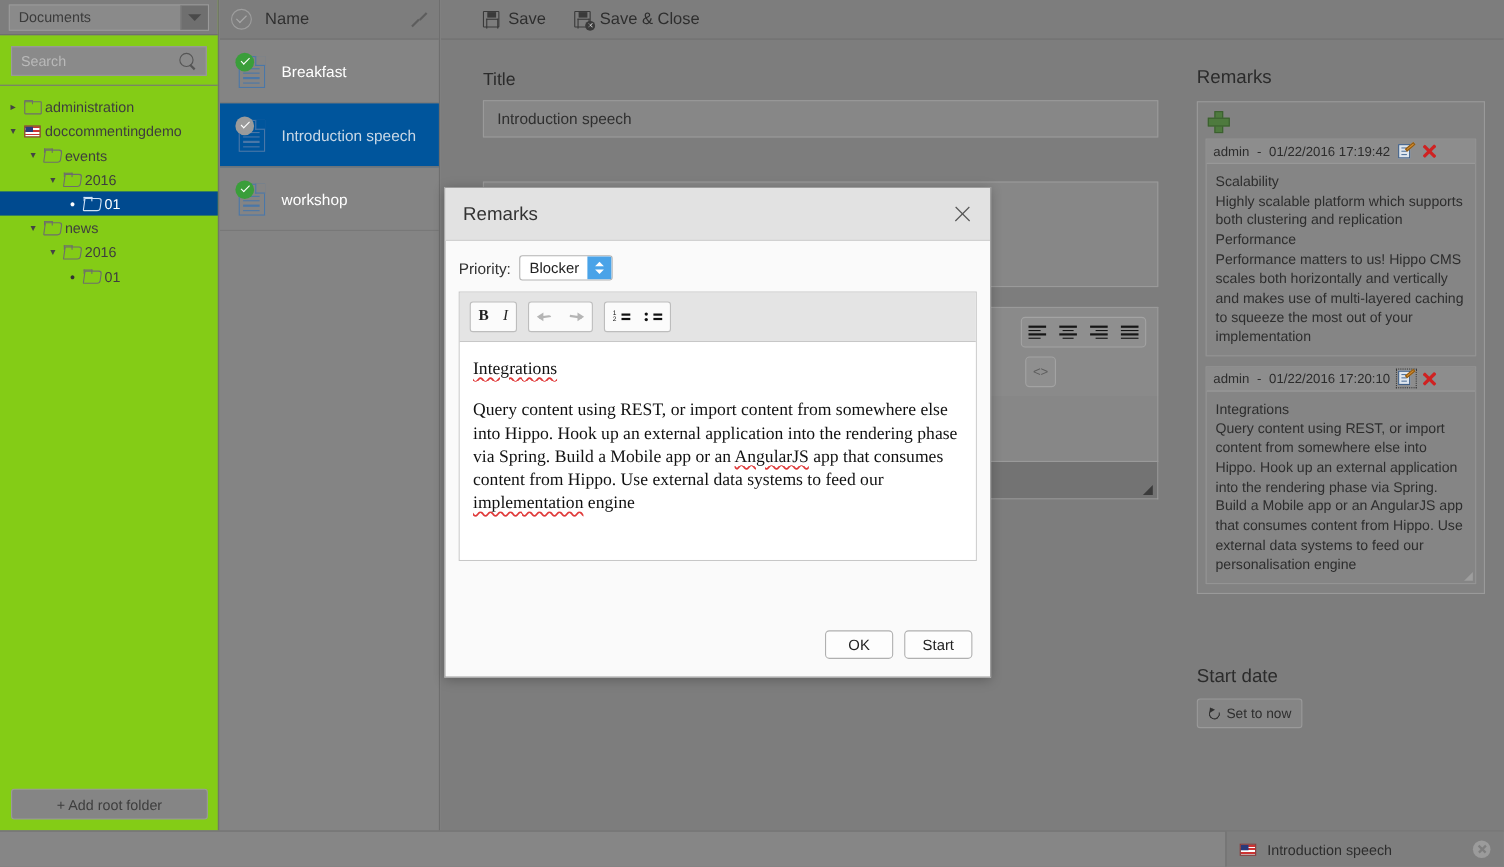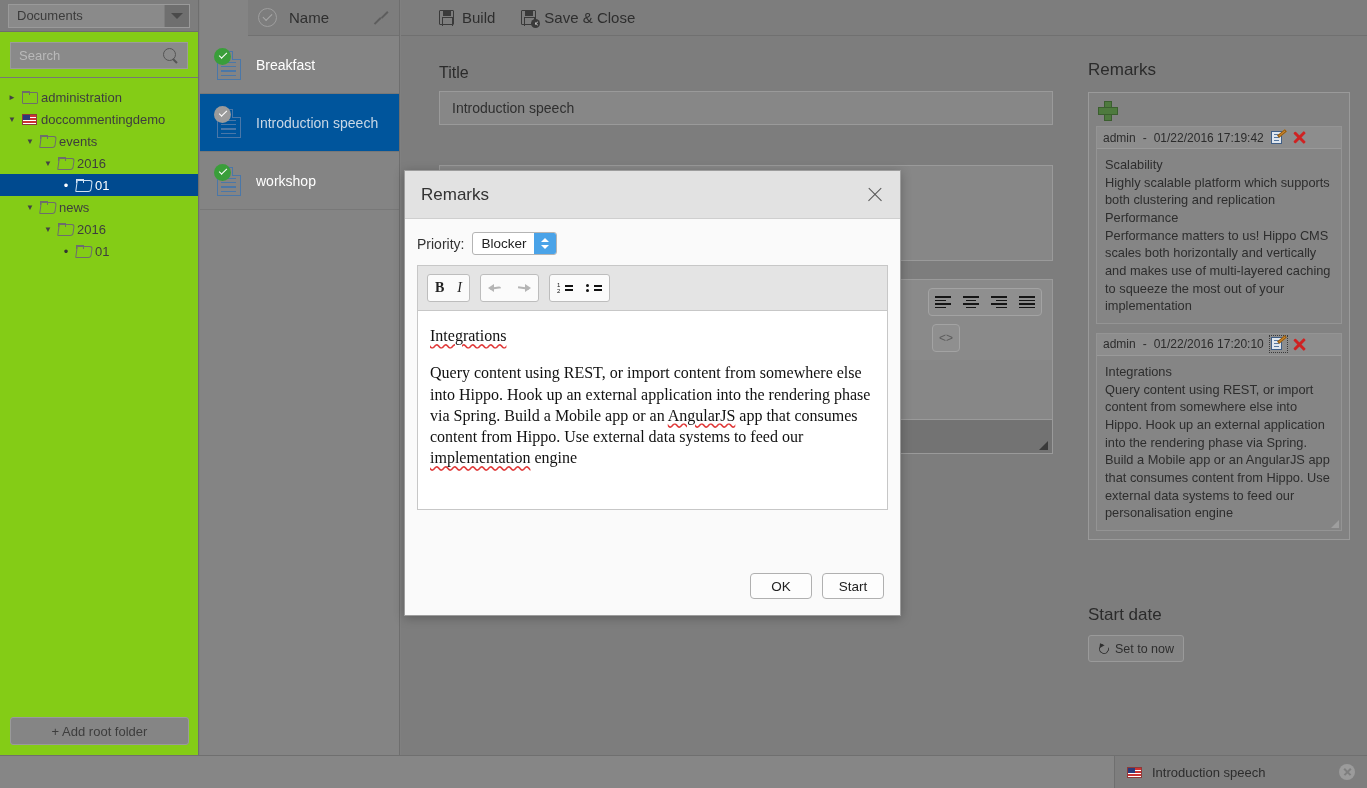--- a/index.html
+++ b/index.html
@@ -100,21 +100,21 @@
     font-size:13px; color:#3d3d3d;
   }
 
   
   .doclist {
     position:absolute; left:200px; top:0; width:200px; height:755px;
     background:#848484; border-right:1px solid #6e6e6e;
   }
   .dl-head {
     height:36px; background:#7d7d7d; border-bottom:1px solid #717171;
-    display:flex; align-items:center; padding:0 10px; gap:12px;margin-left:48px;
+    display:flex; align-items:center; padding:0 10px; gap:12px;
   }
   .chk-circle {
     width:19px;height:19px;border-radius:50%; border:1.5px solid #9e9e9e;
     display:flex;align-items:center;justify-content:center; flex:none;
   }
   .chk-circle .tick {
     width:9px;height:5px;border-left:1.6px solid #a8a8a8;border-bottom:1.6px solid #a8a8a8;
     transform:rotate(-45deg) translate(1px,-1px);
   }
   .dl-head .name { font-size:15px; color:#2f2f2f; flex:1; }
@@ -521,21 +521,21 @@
       <span class="label">workshop</span>
     </div>
   </div>
 
   <div class="main">
     <div class="toolbar">
       <div class="tb-btn">
         <span class="floppy">
             <span class="shut"></span>
           </span>
-        <span>Build</span>
+        <span>Save</span>
       </div>
       <div class="tb-btn">
         <span class="floppy">
             <span class="shut"></span>
             <span class="xbadge">✕</span>
           </span>
         <span>Save &amp; Close</span>
       </div>
     </div>
 

